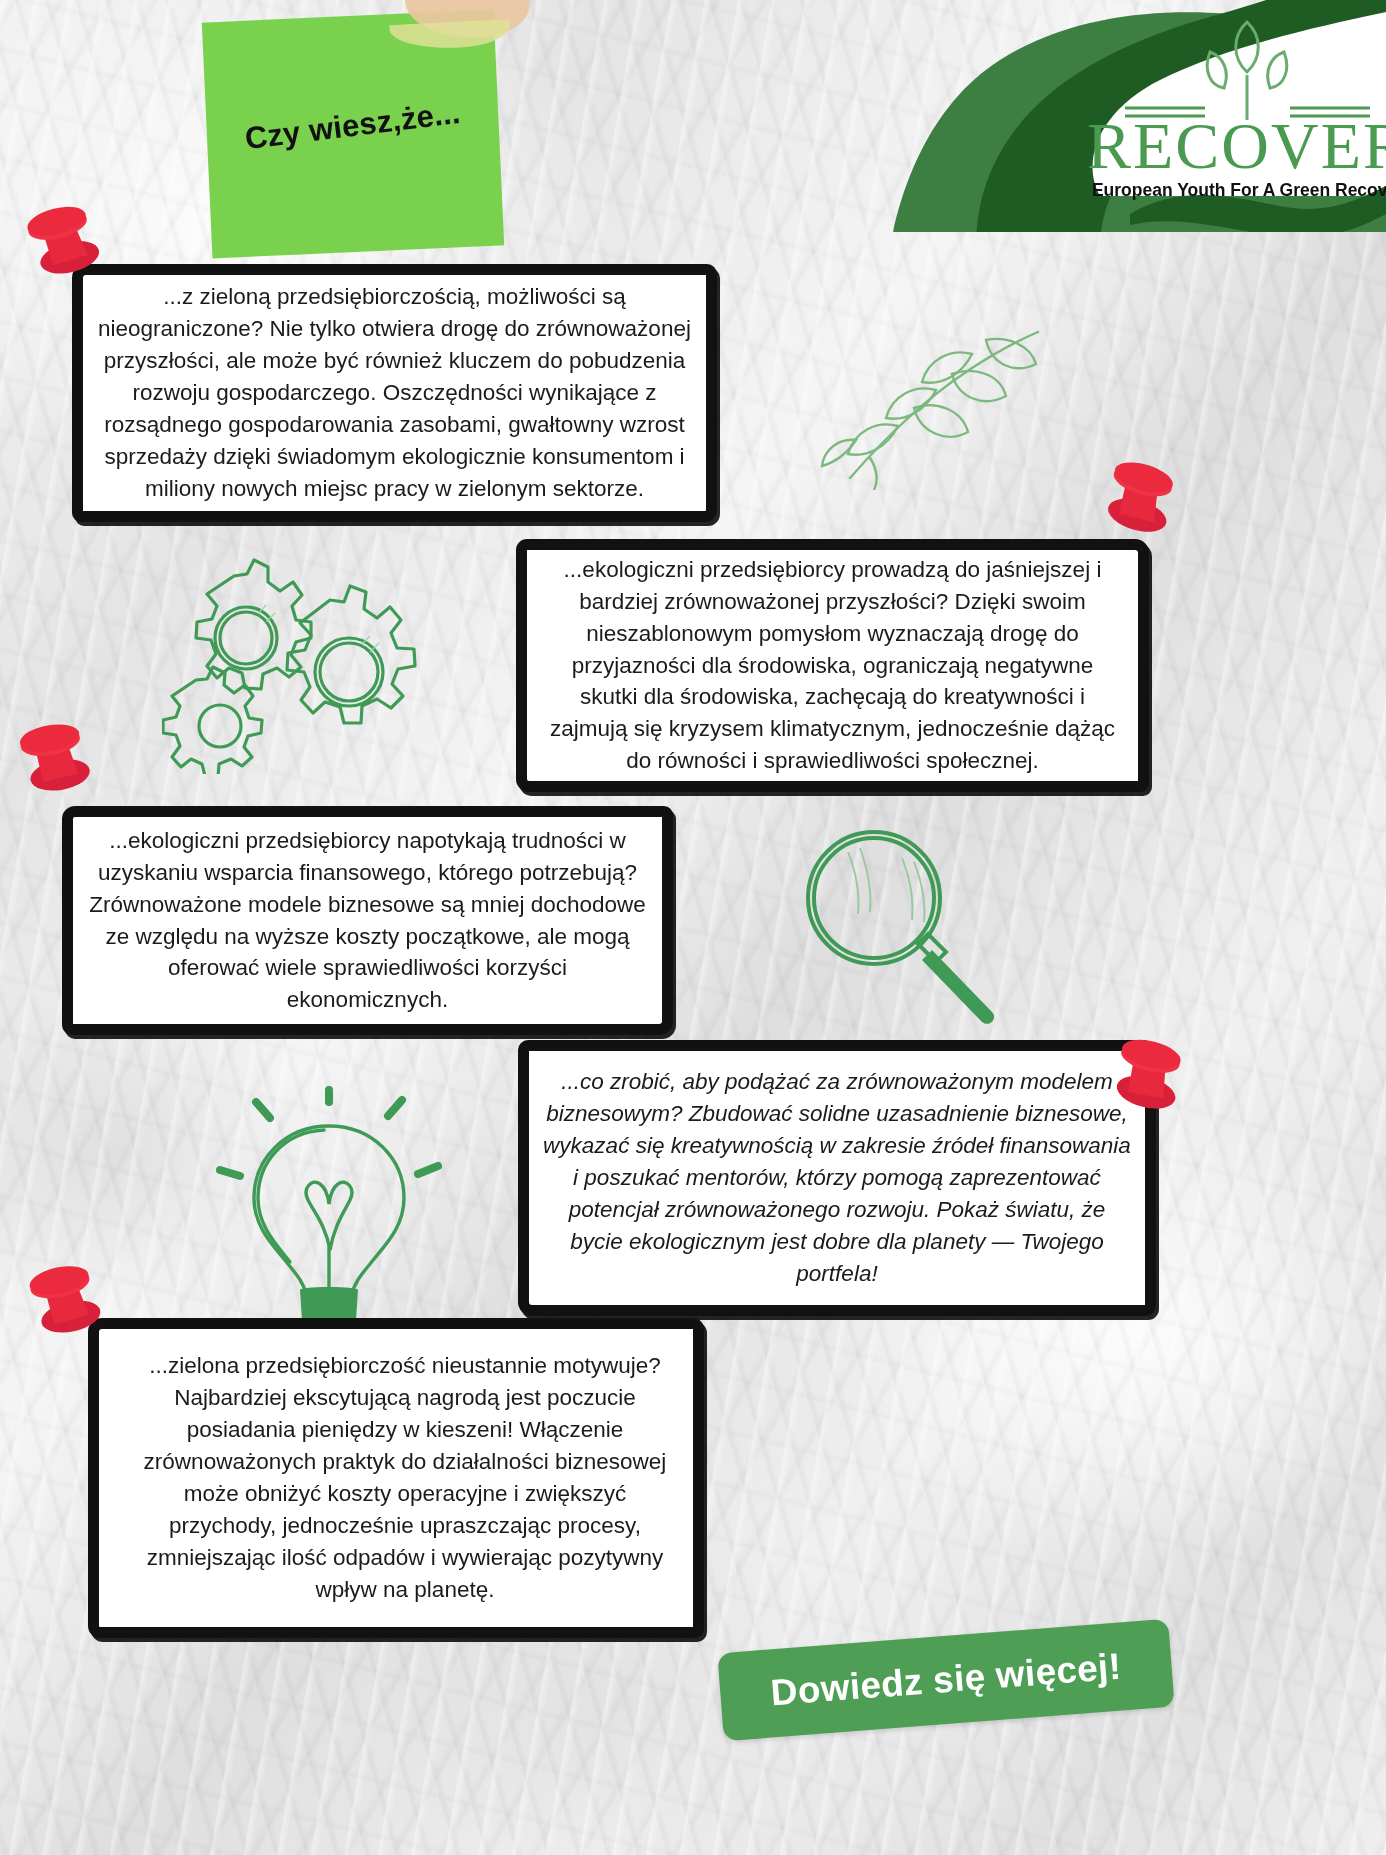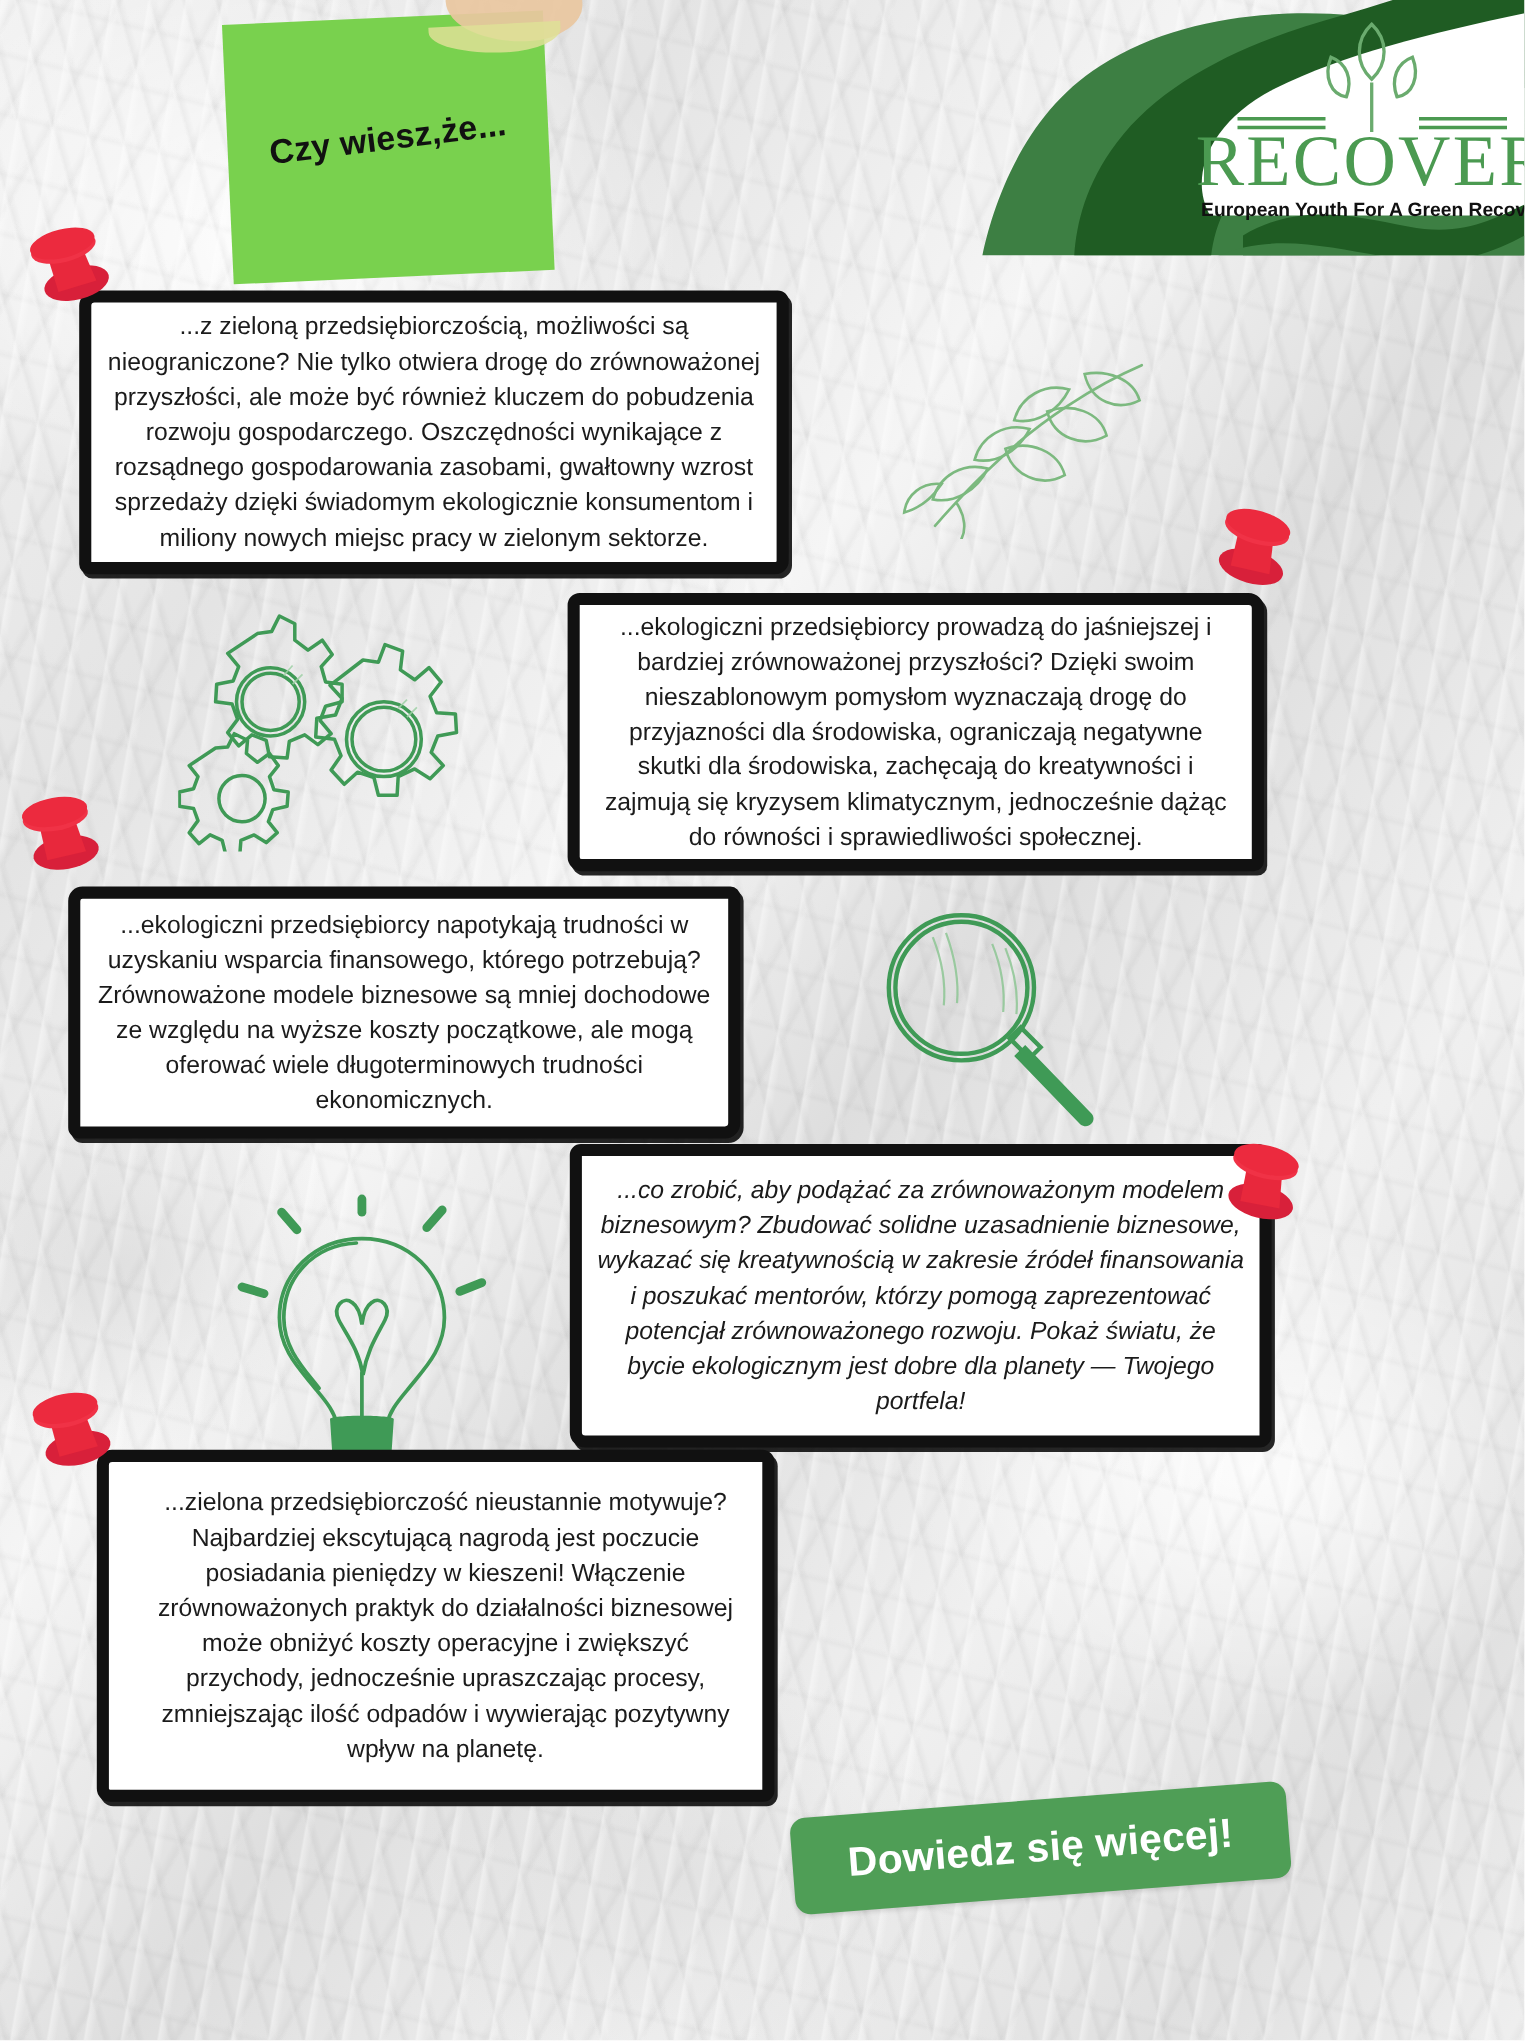--- a/index.html
+++ b/index.html
@@ -323,21 +323,21 @@
     </svg>
   </div>
 
   <div class="layer textbox" id="box1">
     <p>...z zieloną przedsiębiorczością, możliwości są nieograniczone? Nie tylko otwiera drogę do zrównoważonej przyszłości, ale może być również kluczem do pobudzenia rozwoju gospodarczego. Oszczędności wynikające z rozsądnego gospodarowania zasobami, gwałtowny wzrost sprzedaży dzięki świadomym ekologicznie konsumentom i miliony nowych miejsc pracy w zielonym sektorze.</p>
   </div>
   <div class="layer textbox" id="box2">
     <p>...ekologiczni przedsiębiorcy prowadzą do jaśniejszej i bardziej zrównoważonej przyszłości? Dzięki swoim nieszablonowym pomysłom wyznaczają drogę do przyjazności dla środowiska, ograniczają negatywne skutki dla środowiska, zachęcają do kreatywności i zajmują się kryzysem klimatycznym, jednocześnie dążąc do równości i sprawiedliwości społecznej.</p>
   </div>
   <div class="layer textbox" id="box3">
-    <p>...ekologiczni przedsiębiorcy napotykają trudności w uzyskaniu wsparcia finansowego, którego potrzebują? Zrównoważone modele biznesowe są mniej dochodowe ze względu na wyższe koszty początkowe, ale mogą oferować wiele długoterminowych trudności ekonomicznych.</p>
+    <p>...ekologiczni przedsiębiorcy napotykają trudności w uzyskaniu wsparcia finansowego, którego potrzebują? Zrównoważone modele biznesowe są mniej dochodowe ze względu na wyższe koszty początkowe, ale mogą oferować wiele sprawiedliwości korzyści ekonomicznych.</p>
   </div>
   <div class="layer textbox" id="box4">
     <p>...co zrobić, aby podążać za zrównoważonym modelem biznesowym? Zbudować solidne uzasadnienie biznesowe, wykazać się kreatywnością w zakresie źródeł finansowania i poszukać mentorów, którzy pomogą zaprezentować potencjał zrównoważonego rozwoju. Pokaż światu, że bycie ekologicznym jest dobre dla planety — Twojego portfela!</p>
   </div>
   <div class="layer textbox" id="box5">
     <p>...zielona przedsiębiorczość nieustannie motywuje? Najbardziej ekscytującą nagrodą jest poczucie posiadania pieniędzy w kieszeni! Włączenie zrównoważonych praktyk do działalności biznesowej może obniżyć koszty operacyjne i zwiększyć przychody, jednocześnie upraszczając procesy, zmniejszając ilość odpadów i wywierając pozytywny wpływ na planetę.</p>
   </div>
 
   <div class="layer" id="cta-banner">
     <span id="cta-label">Dowiedz się więcej!</span>

